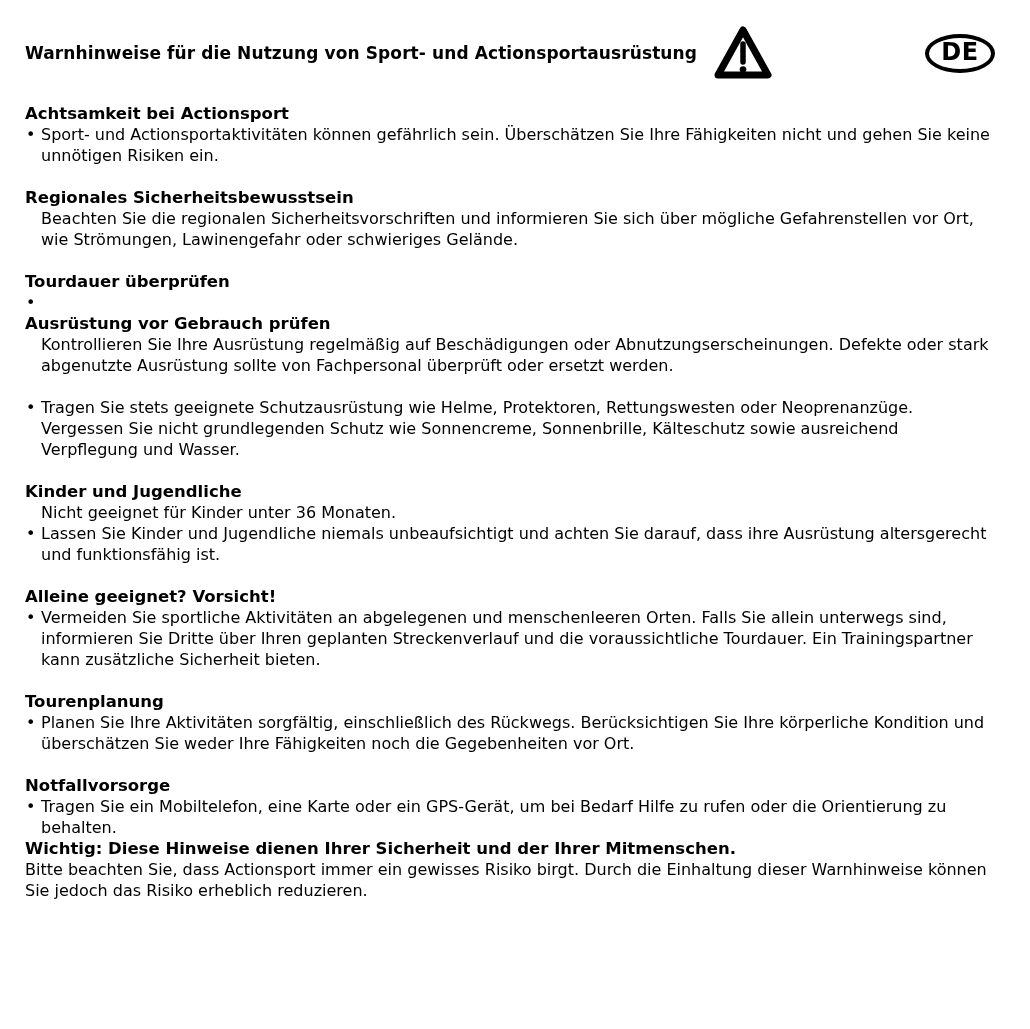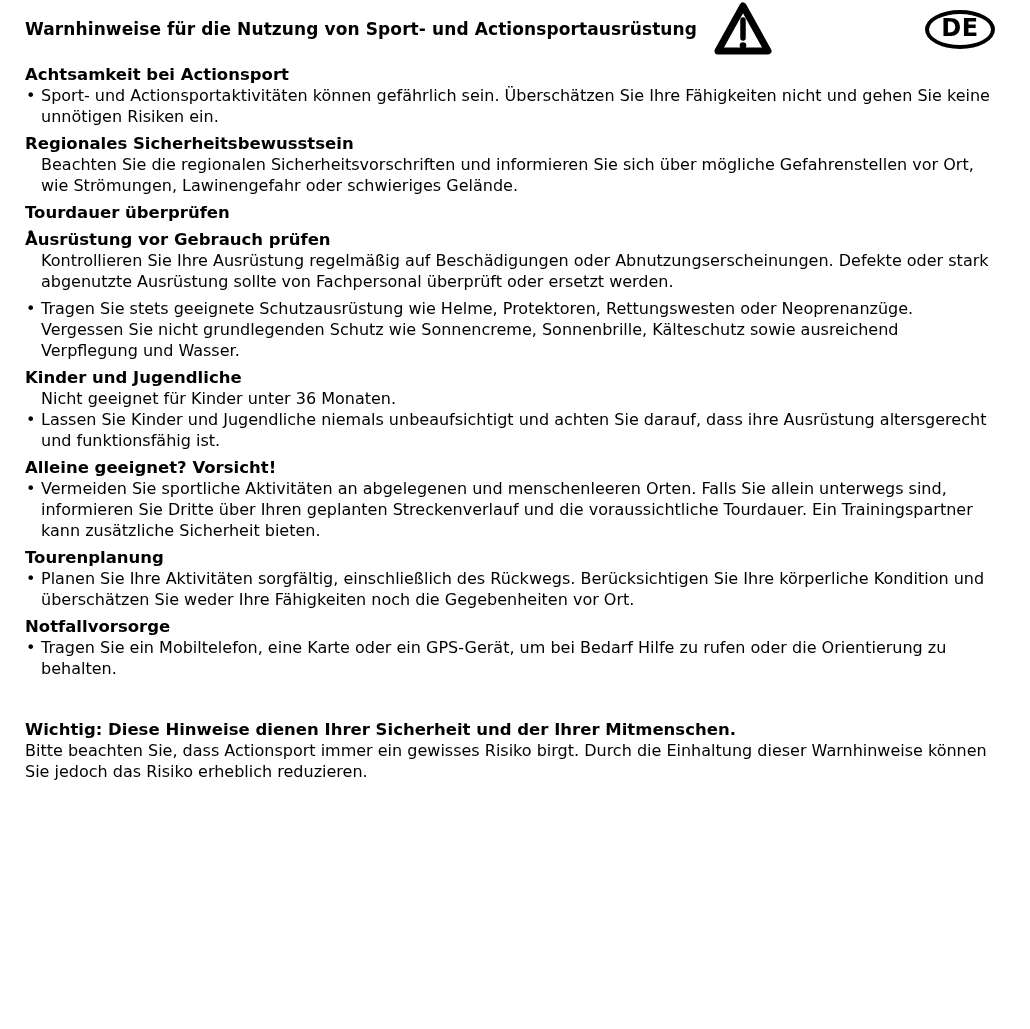--- a/index.html
+++ b/index.html
@@ -19,20 +19,21 @@
   .page {
     box-sizing: border-box;
     width: 1030px;
     height: 1029px;
     padding: 0 35px 0 25px;
   }
   
   .hdr {
     display: flex;
     align-items: center;
+    padding-top: 24px;
     height: 58px;
   }
   .title {
     margin: 0;
     font-size: 17px;
     font-weight: 700;
     letter-spacing: 0.1px;
     white-space: nowrap;
   }
   .tri {
@@ -49,38 +50,38 @@
     border-radius: 50%;
     display: flex;
     align-items: center;
     justify-content: center;
     font-weight: 700;
     font-size: 24px;
     letter-spacing: 0.5px;
     padding-bottom: 1px;
   }
   
-  .sec { margin-top: 6px; }
+  .sec { margin-top: 21px; }
   .sec-h {
     margin: 0;
     font-size: 16.5px;
     font-weight: 700;
     line-height: 21px;
   }
   .item {
     position: relative;
     padding-left: 16px;
   }
   .marker {
     position: absolute;
     left: 1px;
     top: 0;
   }
   
-  .foot { margin-top: 40px; }
+  .foot { }
   .foot-h {
     margin: 0;
     font-size: 16.5px;
     font-weight: 700;
     line-height: 21px;
   }
   .foot-t { margin: 0; }
 </style>
 </head>
 <body>

